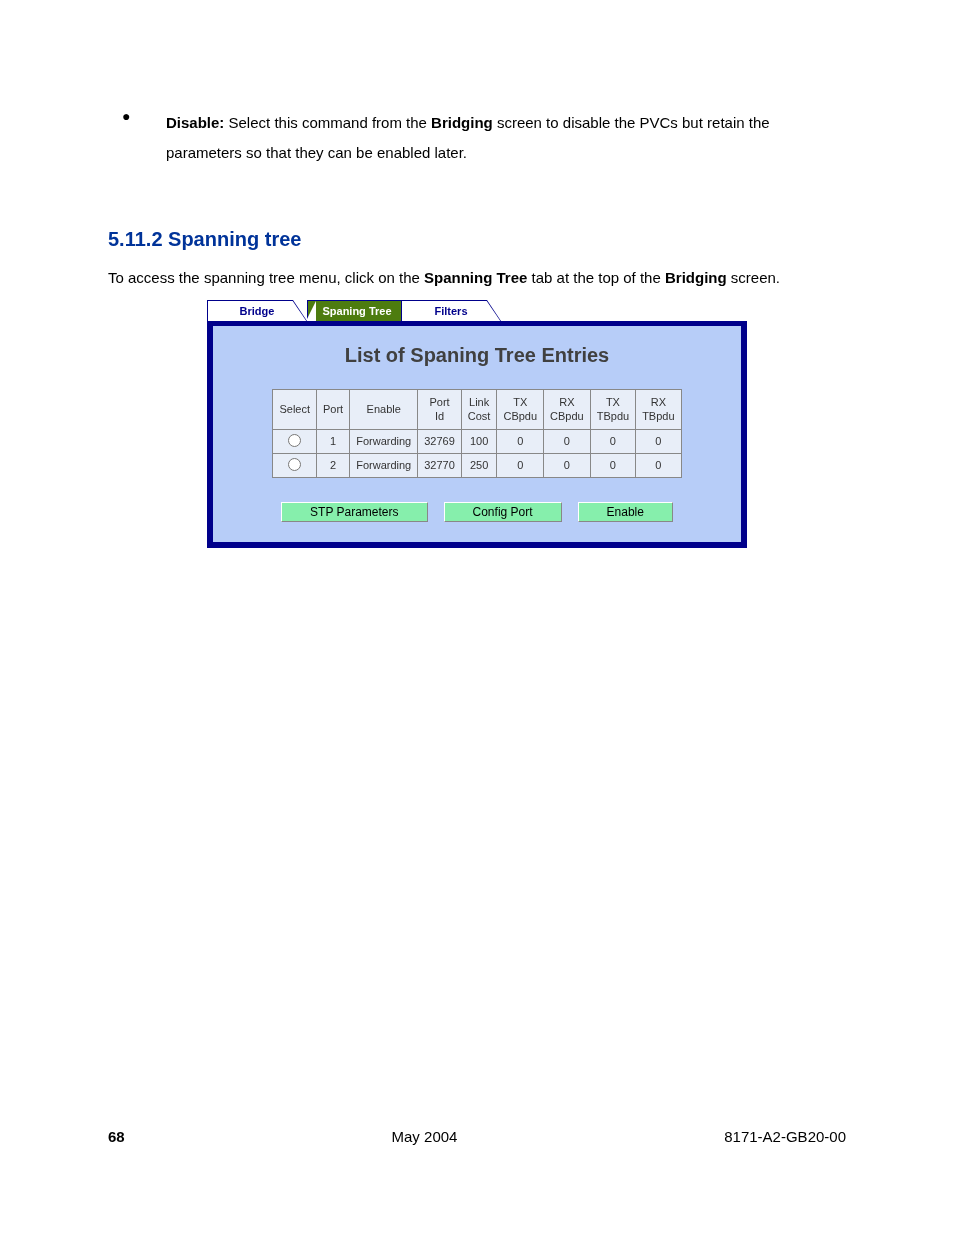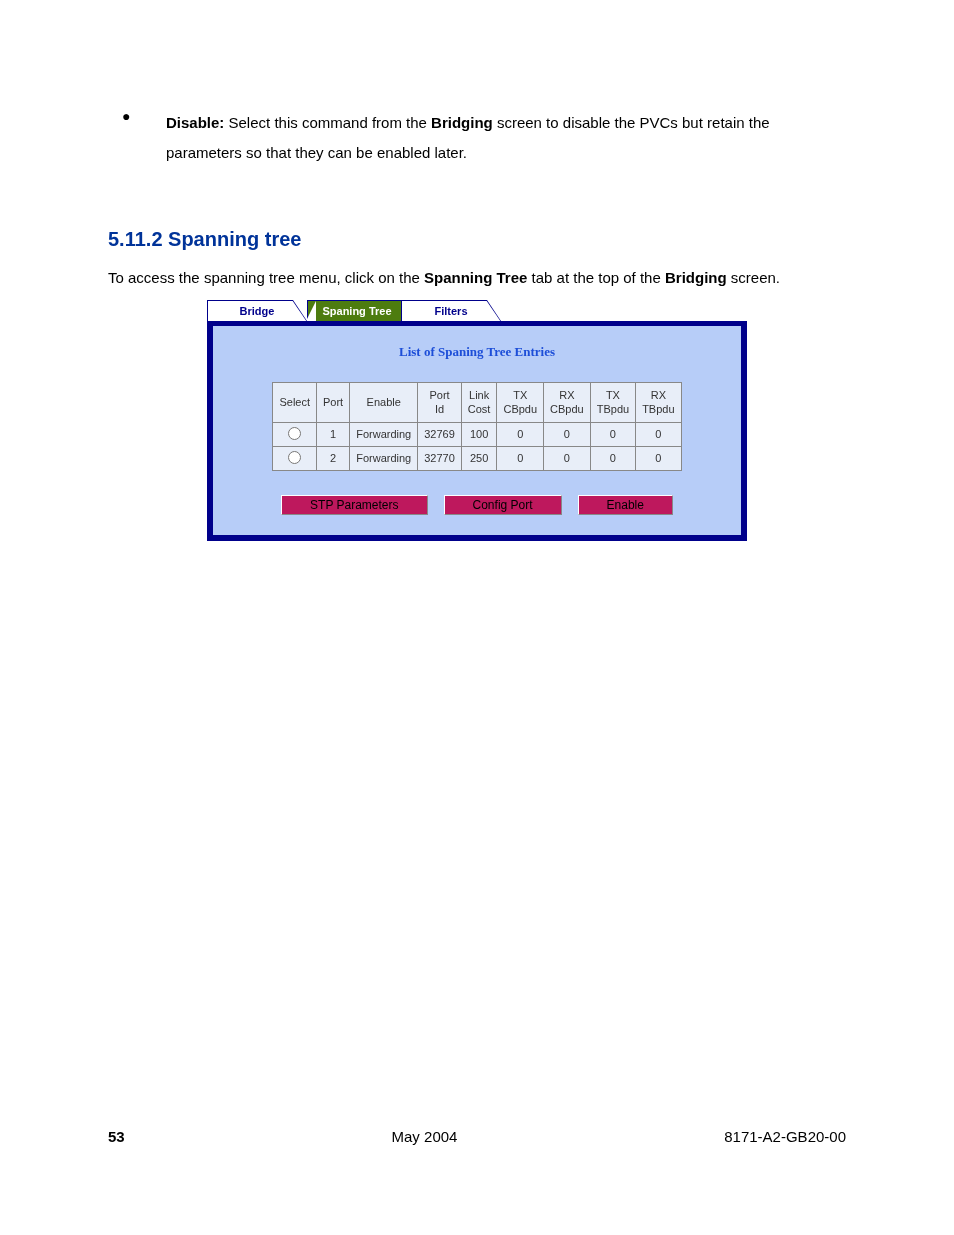--- a/index.html
+++ b/index.html
@@ -105,25 +105,25 @@
     .panel {
       background: #00008b;
       padding: 6px;
       margin-top: -1px;
     }
     .panel-inner {
       background: #b7cdf8;
       padding: 18px 8px 20px 8px;
     }
     .panel-title {
-      color: #1d4ed8;
+      color: #404040;
       font-weight: bold;
-      font-size: 13px;
+      font-size: 20px;
       text-align: center;
-      font-family: Liberation Serif, serif;
+      font-family: Liberation Sans, sans-serif;
       margin-bottom: 22px;
     }
     .stp-table {
       border-collapse: collapse;
       margin: 0 auto 24px auto;
       background: #a21caf;
       font-family: Verdana, sans-serif;
     }
     .stp-table th, .stp-table td {
       border: 1px solid #888;
@@ -145,21 +145,21 @@
     }
     .button-row {
       display: flex;
       justify-content: center;
       gap: 16px;
     }
     .ui-button {
       font-family: Verdana, sans-serif;
       font-size: 12px;
       padding: 2px 28px;
-      background: #be185d;
+      background: #86efac;
       border: 1px solid #888;
       border-top-color: #fff;
       border-left-color: #fff;
       cursor: pointer;
     }
     .footer {
       position: absolute;
       bottom: 90px;
       left: 108px;
       right: 108px;
@@ -250,16 +250,16 @@
           <button class="ui-button">Config Port</button>
           <button class="ui-button">Enable</button>
         </div>
       </div>
     </div>
   </div>
 
 </div>
 
 <div class="footer">
-  <span class="page">53</span>
+  <span class="page">68</span>
   <span>May 2004</span>
   <span>8171-A2-GB20-00</span>
 </div>
 
 </body></html>

